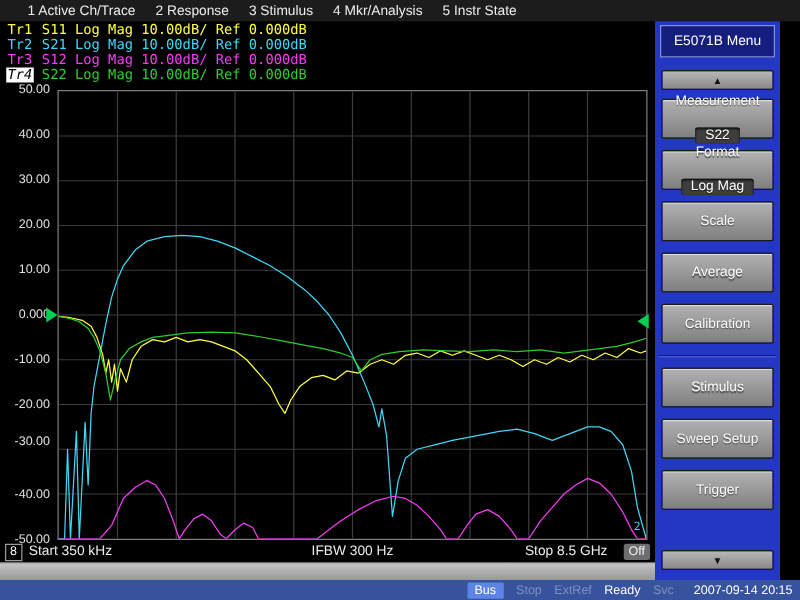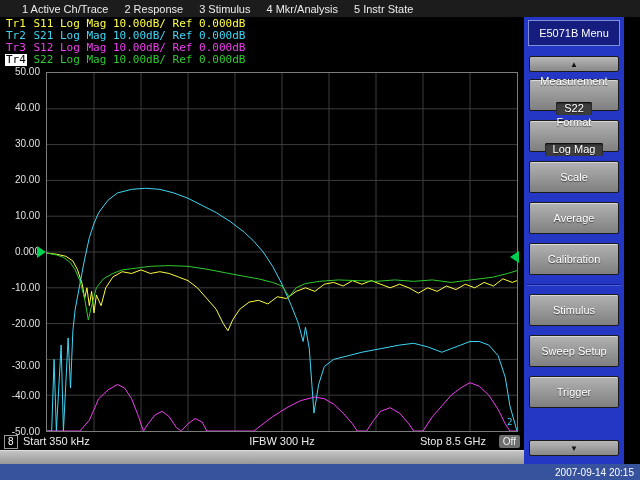--- a/index.html
+++ b/index.html
@@ -84,33 +84,33 @@
     <div class="menu-item">2 Response</div>
     <div class="menu-item">3 Stimulus</div>
     <div class="menu-item">4 Mkr/Analysis</div>
     <div class="menu-item">5 Instr State</div>
   </div>
 
 <div class="legend">
     <div class="trace-row" style="color: rgb(255, 255, 64);"><span class="trace-id">Tr1</span><span> S11 Log Mag 10.00dB/ Ref 0.000dB</span></div>
     <div class="trace-row" style="color: rgb(63, 215, 247);"><span class="trace-id">Tr2</span><span> S21 Log Mag 10.00dB/ Ref 0.000dB</span></div>
     <div class="trace-row" style="color: rgb(242, 62, 242);"><span class="trace-id">Tr3</span><span> S12 Log Mag 10.00dB/ Ref 0.000dB</span></div>
-    <div class="trace-row" style="color: rgb(46, 204, 46);"><span class="trace-id" style="background: #ffffff; color: rgb(0, 0, 0);">Tr4</span><span> S22 Log Mag 10.00dB/ Ref 0.000dB</span></div>
+    <div class="trace-row" style="color: rgb(46, 204, 46);"><span class="trace-id" style="background: #ffffff; color: rgb(0, 0, 0); font-style: italic;">Tr4</span><span> S22 Log Mag 10.00dB/ Ref 0.000dB</span></div>
   </div>
 
 <div id="ylabels">
     <div class="y-label" style="top: 66px;">50.00</div>
     <div class="y-label" style="top: 102px;">40.00</div>
     <div class="y-label" style="top: 138px;">30.00</div>
     <div class="y-label" style="top: 174px;">20.00</div>
     <div class="y-label" style="top: 210px;">10.00</div>
     <div class="y-label" style="top: 246px;">0.000</div>
     <div class="y-label" style="top: 282px;">-10.00</div>
     <div class="y-label" style="top: 318px;">-20.00</div>
-    <div class="y-label" style="top: 360px;">-30.00</div>
+    <div class="y-label" style="top: 348px;">-30.00</div>
     <div class="y-label" style="top: 390px;">-40.00</div>
     <div class="y-label" style="top: 426px;">-50.00</div>
   </div>
 
 <div id="plot">
   <svg id="plot-svg" viewBox="0 0 472 360" preserveAspectRatio="none">
       <line x1="47.2" x2="47.2" y1="0" y2="360" class="grid-line"></line>
       <line x1="0" x2="472" y1="36" y2="36" class="grid-line"></line>
       <line x1="94.4" x2="94.4" y1="0" y2="360" class="grid-line"></line>
       <line x1="0" x2="472" y1="72" y2="72" class="grid-line"></line>
@@ -182,14 +182,21 @@
       <div class="softkey">
         <div class="sk-label">Trigger</div>
       </div>
     </div>
   <div class="sb-scroll bottom">
     <span>▼</span>
   </div>
 </div>
 
 <div id="statusbar">
+  <span style="display:flex;gap:10px;align-items:center">
+      <span class="st st-active">Bus</span>
+      <span class="st st-dim">Stop</span>
+      <span class="st st-dim">ExtRef</span>
+      <span class="st st-on">Ready</span>
+      <span class="st st-dim">Svc</span>
+    </span>
   <span class="datetime">2007-09-14 20:15</span>
 </div>
 
 </body></html>

